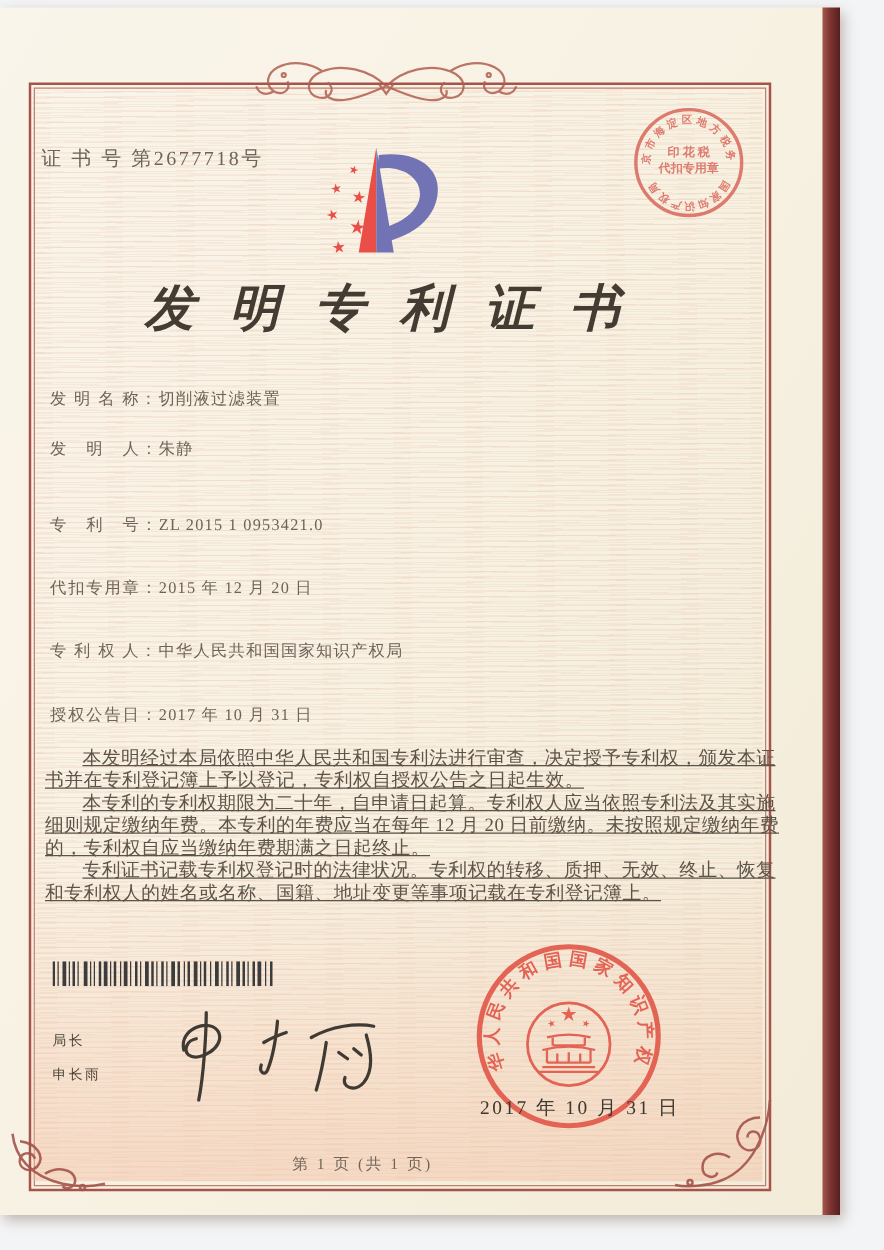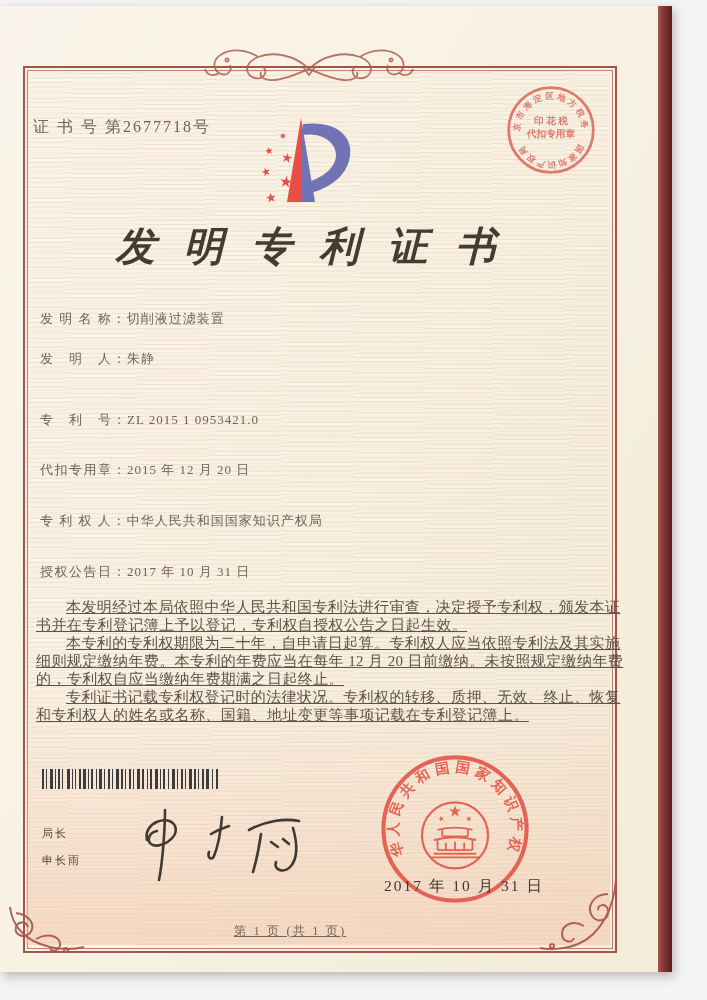--- a/index.html
+++ b/index.html
@@ -52,21 +52,21 @@
   .barcode{position:absolute;left:42px;top:763px;width:178px;height:20px;}
   .signer{position:absolute;left:42px;top:814px;font-size:11px;color:#4c443a;line-height:27px;letter-spacing:2px;}
   .signature{position:absolute;left:125px;top:798px;width:195px;height:82px;}
   .seal-office{position:absolute;left:377px;top:745px;width:156px;height:156px;opacity:.92;}
   .issue-date{
     position:absolute;left:384px;top:870px;font-size:15.5px;color:#3d3831;
     letter-spacing:2px;z-index:5;
   }
   .footer{
     position:absolute;left:170px;top:917px;width:240px;text-align:center;
-    font-size:12.5px;color:#70655a;letter-spacing:2px;text-decoration:underline;
+    font-size:12.5px;color:#70655a;letter-spacing:2px;
   }
   .seal-tax{position:absolute;left:505px;top:78px;width:92px;height:92px;opacity:.88;}
   .orn-top{position:absolute;left:203px;top:41px;width:212px;height:44px;}
   .orn-bl{position:absolute;left:6px;top:897px;width:80px;height:56px;}
   .orn-br{position:absolute;left:538px;top:870px;width:82px;height:80px;}
   svg text{font-family:"Liberation Serif","DejaVu Serif",serif;}
 </style>
 </head>
 <body>
 

